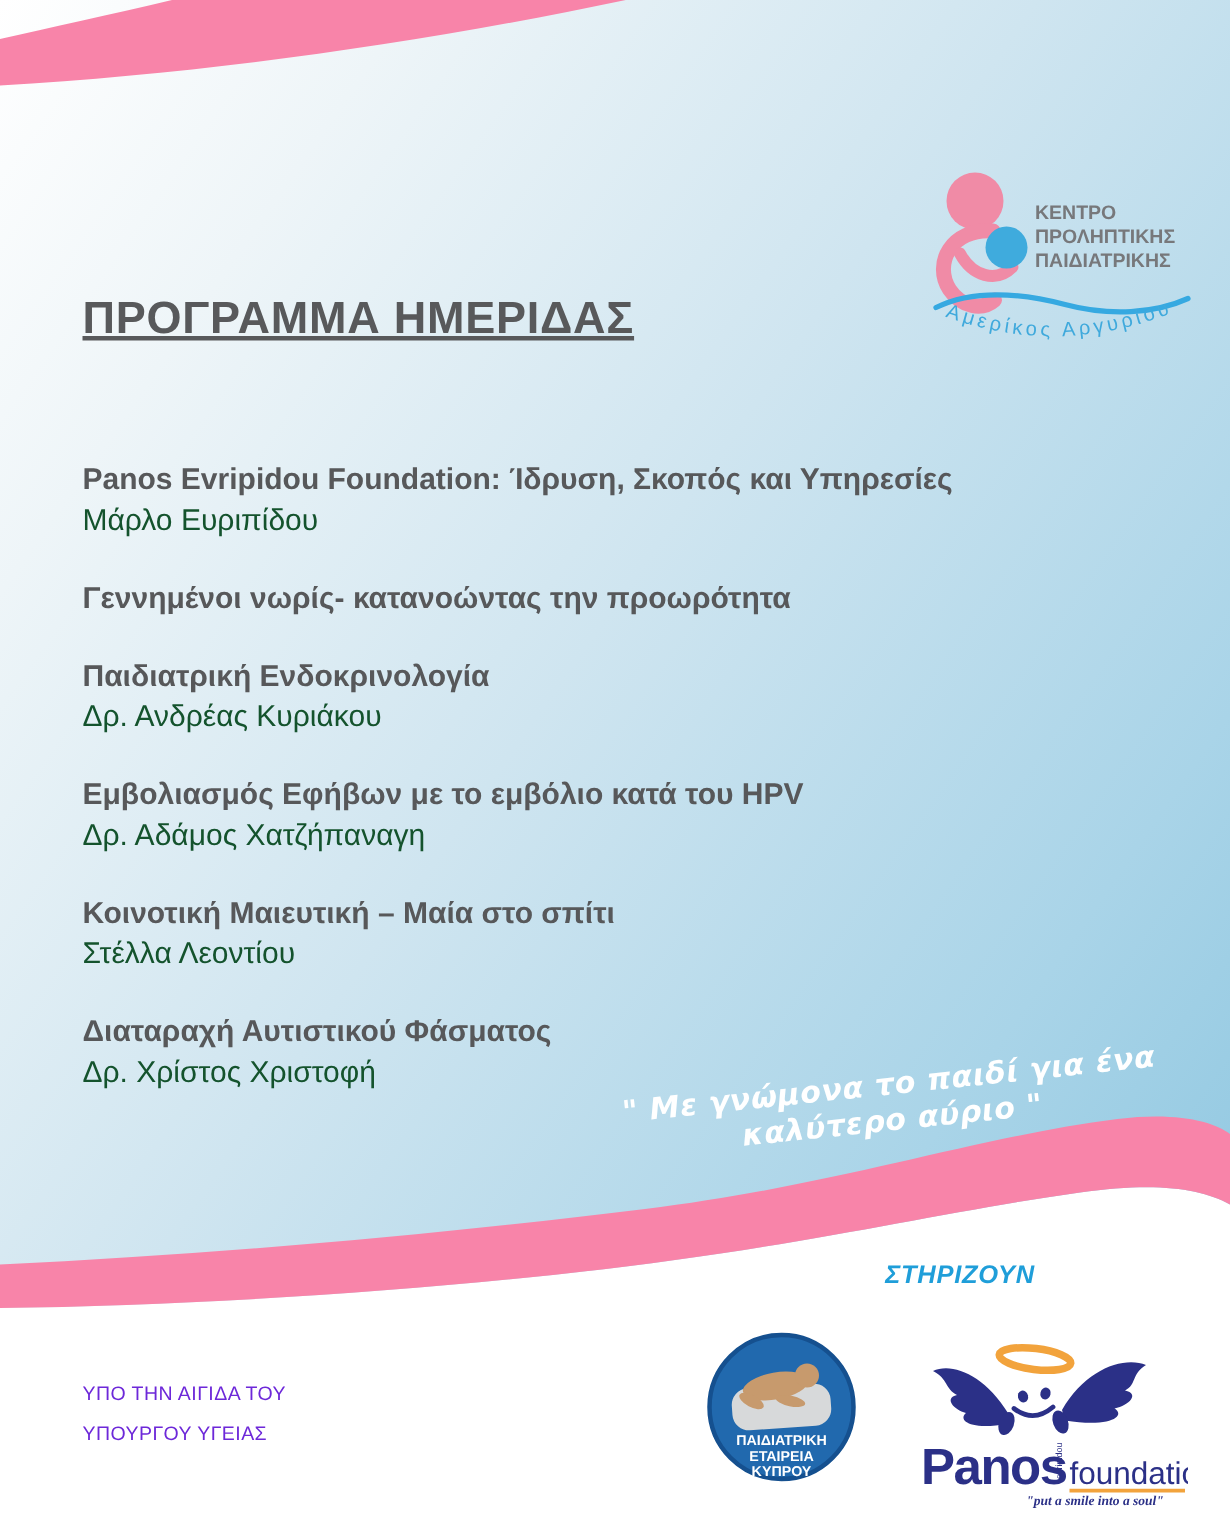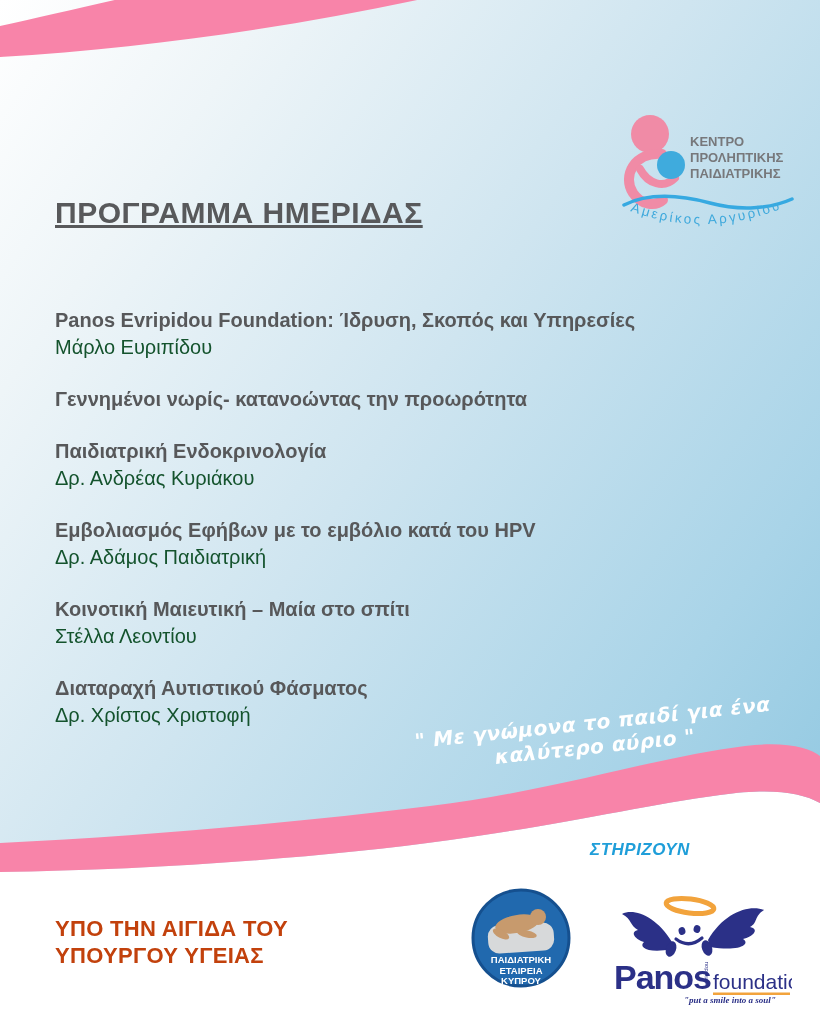--- a/index.html
+++ b/index.html
@@ -37,21 +37,21 @@
   .supporters-heading{
     left:545px;top:840px;width:190px;z-index:2;text-align:center;
     color:#1f9ed9;font-weight:700;font-size:17px;letter-spacing:.5px;font-style:italic;
   }
 
   .pek-logo{left:471px;top:886px;z-index:2;}
   .panos-logo{left:612px;top:892px;z-index:2;}
 
   .aegis{
     left:55px;top:915px;z-index:2;
-    color:#c2410c;font-weight:700;font-size:22px;line-height:27px;letter-spacing:.3px;
+    color:#6d28d9;font-weight:400;font-size:13px;line-height:27px;letter-spacing:.3px;
   }
 </style>
 </head>
 <body>
 
 <svg class="abs top-band" width="820" height="70" viewBox="0 0 820 70">
   <path d="M0,57 C150,48 300,26 445,-6 L140,-6 C90,6 40,17 0,26 Z" fill="#f884a9"></path>
 </svg>
 
 <svg class="abs bottom-band" width="820" height="294" viewBox="0 0 294" style="width:820px;height:294px">
@@ -85,21 +85,21 @@
   </div>
   <div class="item">
     <div class="item-title">Γεννημένοι νωρίς- κατανοώντας την προωρότητα</div>
   </div>
   <div class="item">
     <div class="item-title">Παιδιατρική Ενδοκρινολογία</div>
     <div class="item-speaker">Δρ. Ανδρέας Κυριάκου</div>
   </div>
   <div class="item">
     <div class="item-title">Εμβολιασμός Εφήβων με το εμβόλιο κατά του HPV</div>
-    <div class="item-speaker">Δρ. Αδάμος Παιδιατρική</div>
+    <div class="item-speaker">Δρ. Αδάμος Χατζήπαναγη</div>
   </div>
   <div class="item">
     <div class="item-title">Κοινοτική Μαιευτική – Μαία στο σπίτι</div>
     <div class="item-speaker">Στέλλα Λεοντίου</div>
   </div>
   <div class="item">
     <div class="item-title">Διαταραχή Αυτιστικού Φάσματος</div>
     <div class="item-speaker">Δρ. Χρίστος Χριστοφή</div>
   </div>
 </div>

